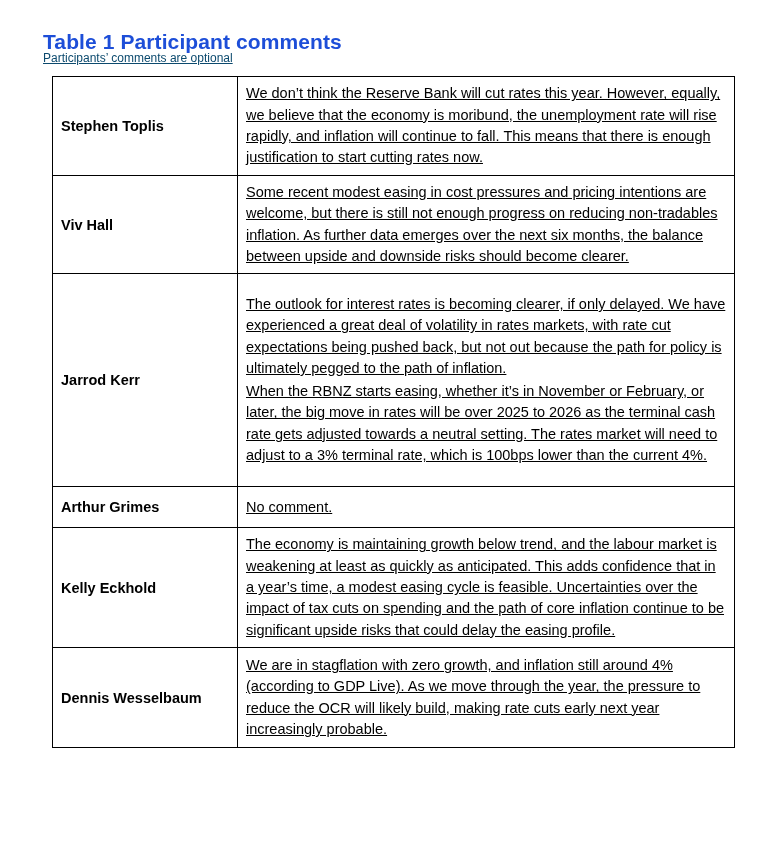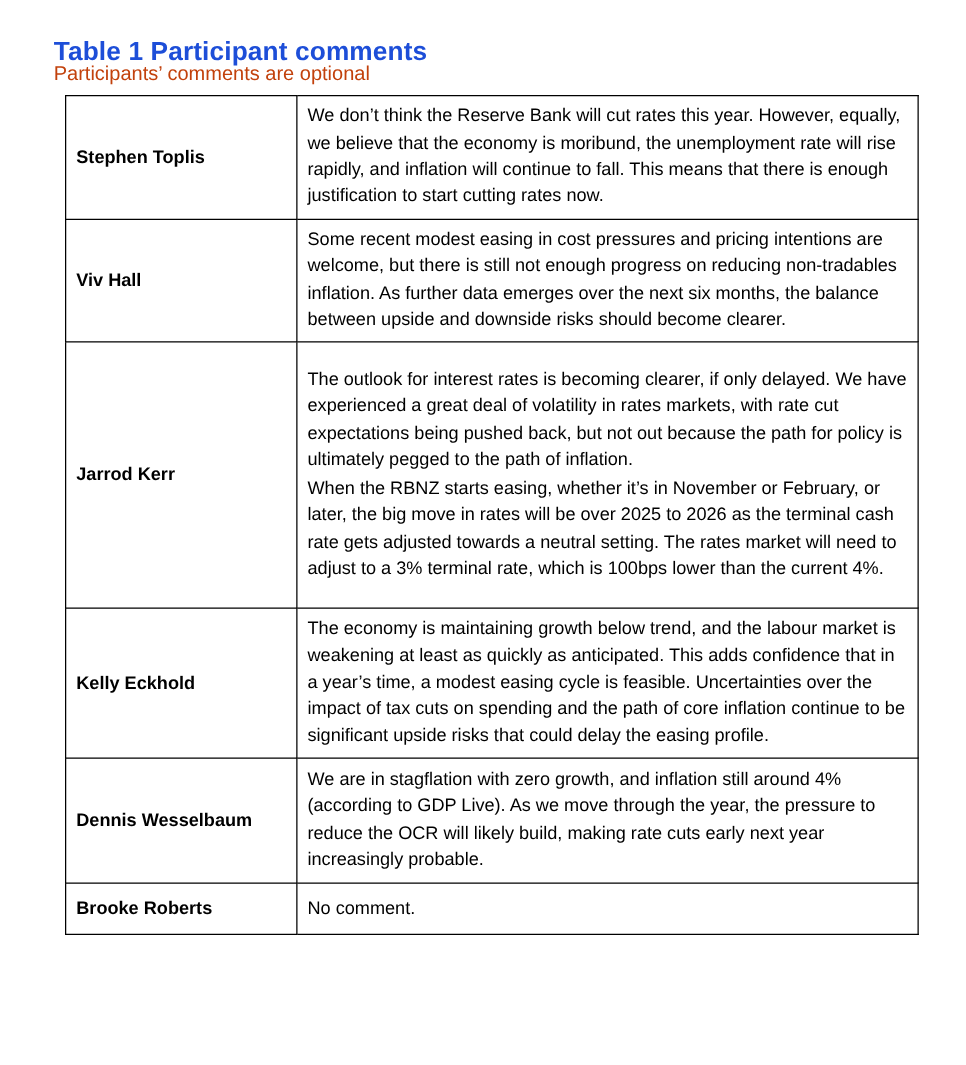--- a/index.html
+++ b/index.html
@@ -21,22 +21,23 @@
       top: 30px;
       font-size: 21px;
       font-weight: bold;
       color: #1d4ed8;
       letter-spacing: 0.1px;
     }
     .caption-sub {
       position: absolute;
       left: 43px;
       top: 51px;
-      font-size: 16px;
-      color: #c2410c;
+      font-size: 12px;
+      color: #0c4a6e;
+      text-decoration: underline;
     }
     table.comments {
       position: absolute;
       left: 52px;
       top: 76px;
       width: 683px;
       border-collapse: collapse;
       table-layout: fixed;
     }
     table.comments td {
@@ -50,20 +51,21 @@
       font-size: 14.5px;
       font-weight: bold;
     }
     td.comment-cell {
       padding: 6px 8px 6px 8px !important;
       font-size: 14.5px;
       line-height: 21.3px;
     }
     td.comment-cell p {
       margin: 0;
+      text-decoration: underline;
     }
     td.comment-cell p + p {
       margin-top: 2px;
     }
     tr.r-toplis   { height: 99px; }
     tr.r-hall     { height: 98px; }
     tr.r-hope     { height: 34px; }
     tr.r-kerr     { height: 213px; }
     tr.r-grimes   { height: 33px; }
     tr.r-eckhold  { height: 120px; }
@@ -90,32 +92,32 @@
         <p>Some recent modest easing in cost pressures and pricing intentions are welcome, but there is still not enough progress on reducing non-tradables inflation. As further data emerges over the next six months, the balance between upside and downside risks should become clearer.</p>
       </td>
     </tr>
     <tr class="r-kerr">
       <td class="name-cell">Jarrod Kerr</td>
       <td class="comment-cell">
         <p>The outlook for interest rates is becoming clearer, if only delayed. We have experienced a great deal of volatility in rates markets, with rate cut expectations being pushed back, but not out because the path for policy is ultimately pegged to the path of inflation.</p>
         <p>When the RBNZ starts easing, whether it’s in November or February, or later, the big move in rates will be over 2025 to 2026 as the terminal cash rate gets adjusted towards a neutral setting. The rates market will need to adjust to a 3% terminal rate, which is 100bps lower than the current 4%.</p>
       </td>
     </tr>
+    <tr class="r-grimes">
+      <td class="name-cell">Arthur Grimes</td>
+      <td class="comment-cell">
+        <p>No comment.</p>
+      </td>
+    </tr>
     <tr class="r-eckhold">
       <td class="name-cell">Kelly Eckhold</td>
       <td class="comment-cell">
         <p>The economy is maintaining growth below trend, and the labour market is weakening at least as quickly as anticipated. This adds confidence that in a year’s time, a modest easing cycle is feasible. Uncertainties over the impact of tax cuts on spending and the path of core inflation continue to be significant upside risks that could delay the easing profile.</p>
       </td>
     </tr>
     <tr class="r-wessel">
       <td class="name-cell">Dennis Wesselbaum</td>
       <td class="comment-cell">
         <p>We are in stagflation with zero growth, and inflation still around 4% (according to GDP Live). As we move through the year, the pressure to reduce the OCR will likely build, making rate cuts early next year increasingly probable.</p>
       </td>
     </tr>
-    <tr class="r-roberts">
-      <td class="name-cell">Brooke Roberts</td>
-      <td class="comment-cell">
-        <p>No comment.</p>
-      </td>
-    </tr>
   </tbody>
 </table>
 
 </body></html>

